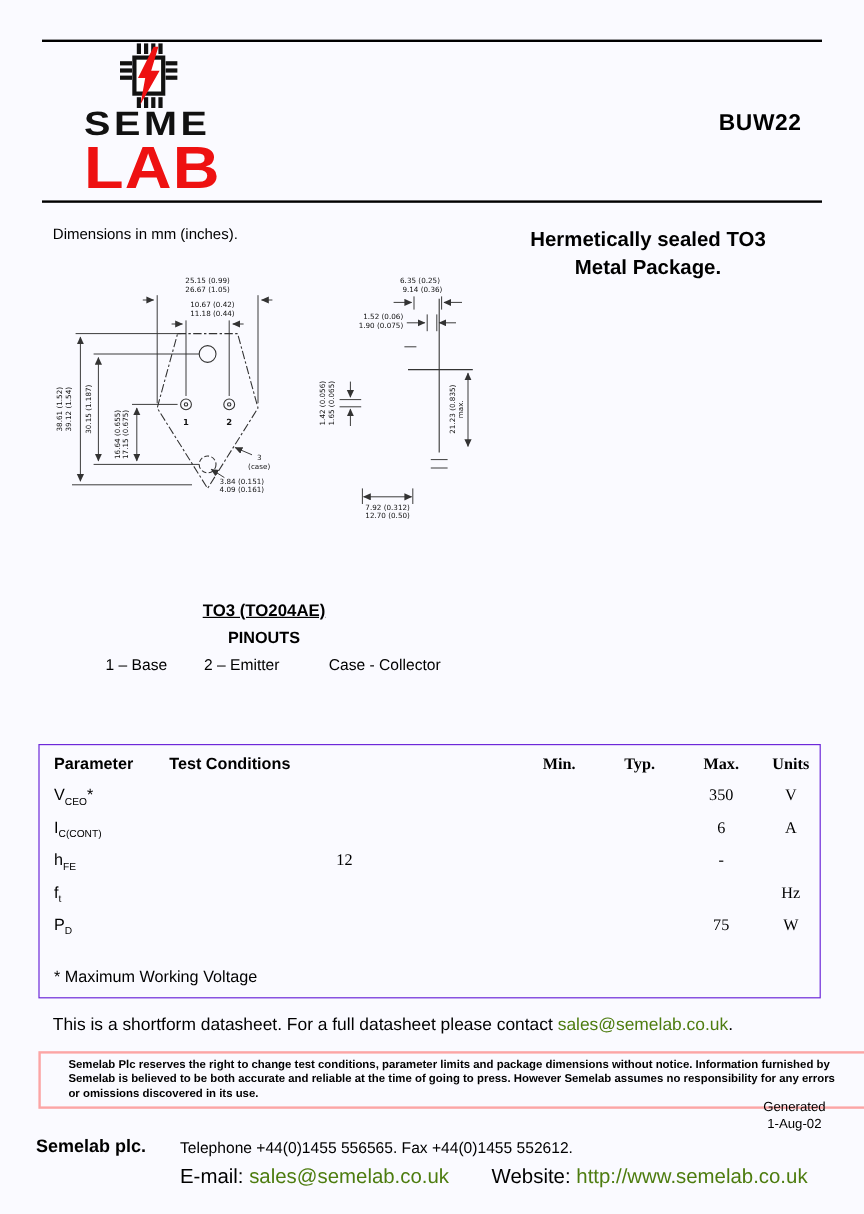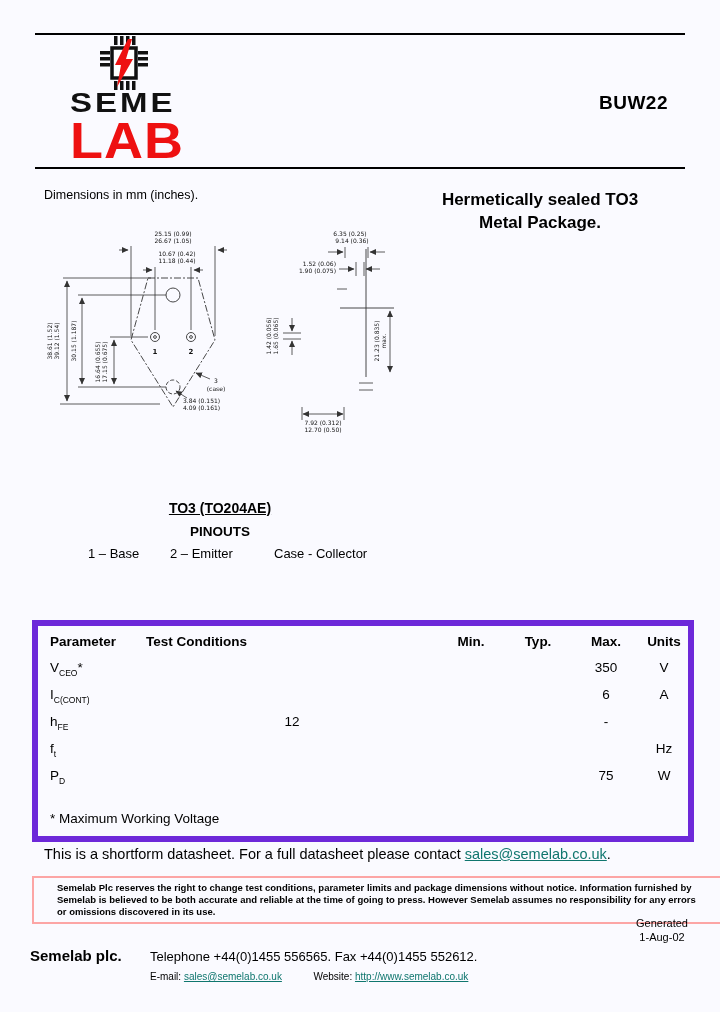--- a/index.html
+++ b/index.html
@@ -27,34 +27,34 @@
   svg .pinnum{font-size:7px;font-weight:bold;}
   svg line,svg polygon.outline,svg circle{stroke:#333;fill:none;stroke-width:.9;}
   svg .dim{stroke-width:.8;}
   .caption{left:60px;top:500px;width:320px;text-align:center;}
   .pkg-name{font-size:14px;font-weight:bold;text-decoration:underline;}
   .pinouts-h{font-size:13.5px;font-weight:bold;margin-top:8px;}
   .pinout-row{left:0;top:546px;width:720px;font-size:13px;}
   .pinout-row span{position:absolute;white-space:nowrap;}
   .po1{left:88px;} .po2{left:170px;} .po3{left:250px;margin-left:24px;}
   
-  .ptable{left:32px;top:620px;width:650px;border:6px solid #6d28d9;background:transparent;padding:8px 0 10px 0;}
+  .ptable{left:32px;top:620px;width:650px;border:1px solid #6d28d9;background:transparent;padding:8px 0 10px 0;}
   .trow{display:grid;grid-template-columns:96px 292px 66px 68px 68px 48px;align-items:baseline;padding-left:12px;height:27px;font-size:13.5px;}
   .trow.head{font-weight:bold;height:26px;}
-  .cnum{text-align:center;}
+  .cnum{text-align:center;font-family:Liberation Serif, serif;}
   sub{font-size:8.5px;}
   .fnote{font-size:13.5px;padding-left:12px;margin-top:16px;}
   
   .shortform{left:44px;top:846px;font-size:14.5px;}
-  a.lnk{color:#0f766e;text-decoration:underline;cursor:pointer;}
+  a.lnk{color:#4d7c0f;cursor:pointer;}
   .disclaimer{left:32px;top:876px;width:642px;border:2px solid #fca5a5;padding:4px 23px;font-size:9.5px;font-weight:bold;line-height:12px;}
   
   .f-company{left:30px;top:947px;font-size:15px;font-weight:bold;}
   .f-phone{left:150px;top:949px;font-size:13px;text-align:right;}
-  .f-contact{left:150px;top:971px;font-size:10px;}
+  .f-contact{left:150px;top:971px;font-size:17px;}
   .f-contact .gap{display:inline-block;width:26px;}
   .f-generated{left:628px;top:916px;width:68px;text-align:center;font-size:11px;line-height:14px;}
 </style>
 </head>
 <body>
 
 <div class="rule" style="top:33px;"></div>
 
 <div class="abs logo">
   <svg class="chip" width="48" height="54" viewBox="0 0 48 54">

